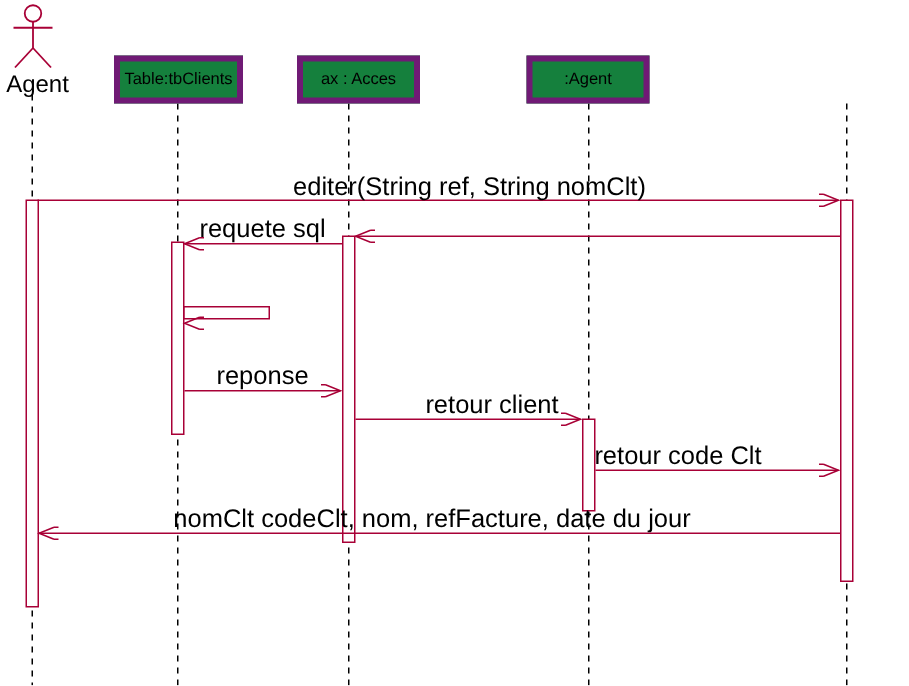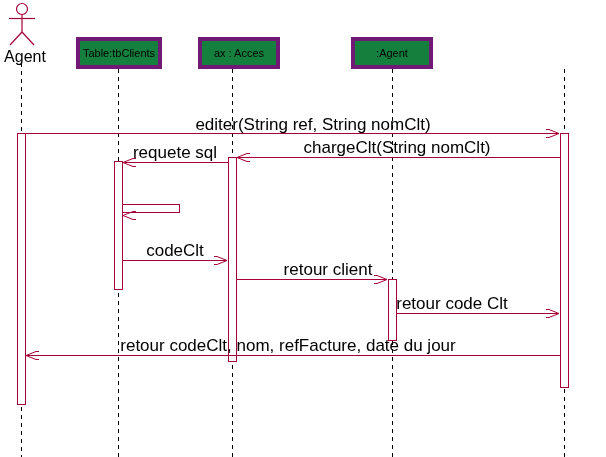--- a/index.html
+++ b/index.html
@@ -82,20 +82,19 @@
     </g>
   </svg>
 
   <div class="participant" style="left:76px;width:86px;">Table:tbClients</div>
   <div class="participant" style="left:198px;width:82px;">ax : Acces</div>
   <div class="participant" style="left:351px;width:82px;">:Agent</div>
 
   <div class="actor-label" style="left:21px;top:48px;">: Agent</div>
 
   <div class="msg-label" style="left:313px;top:119px;">editer(String ref, String nomClt)</div>
-  <div class="msg-label" style="left:397px;top:142px;">chargeClt(String nomClt)</div>
   <div class="msg-label" style="left:175px;top:147px;">requete sql</div>
-  <div class="msg-label" style="left:175px;top:245px;">codeClt</div>
+  <div class="msg-label" style="left:175px;top:245px;">reponse</div>
   <div class="msg-label" style="left:328px;top:264px;">retour client</div>
   <div class="msg-label" style="left:452px;top:298px;">retour code Clt</div>
-  <div class="msg-label" style="left:288px;top:340px;">retour codeClt, nom, refFacture, date du jour</div>
+  <div class="msg-label" style="left:288px;top:340px;">nomClt codeClt, nom, refFacture, date du jour</div>
 
 </div>
 
 </body></html>

